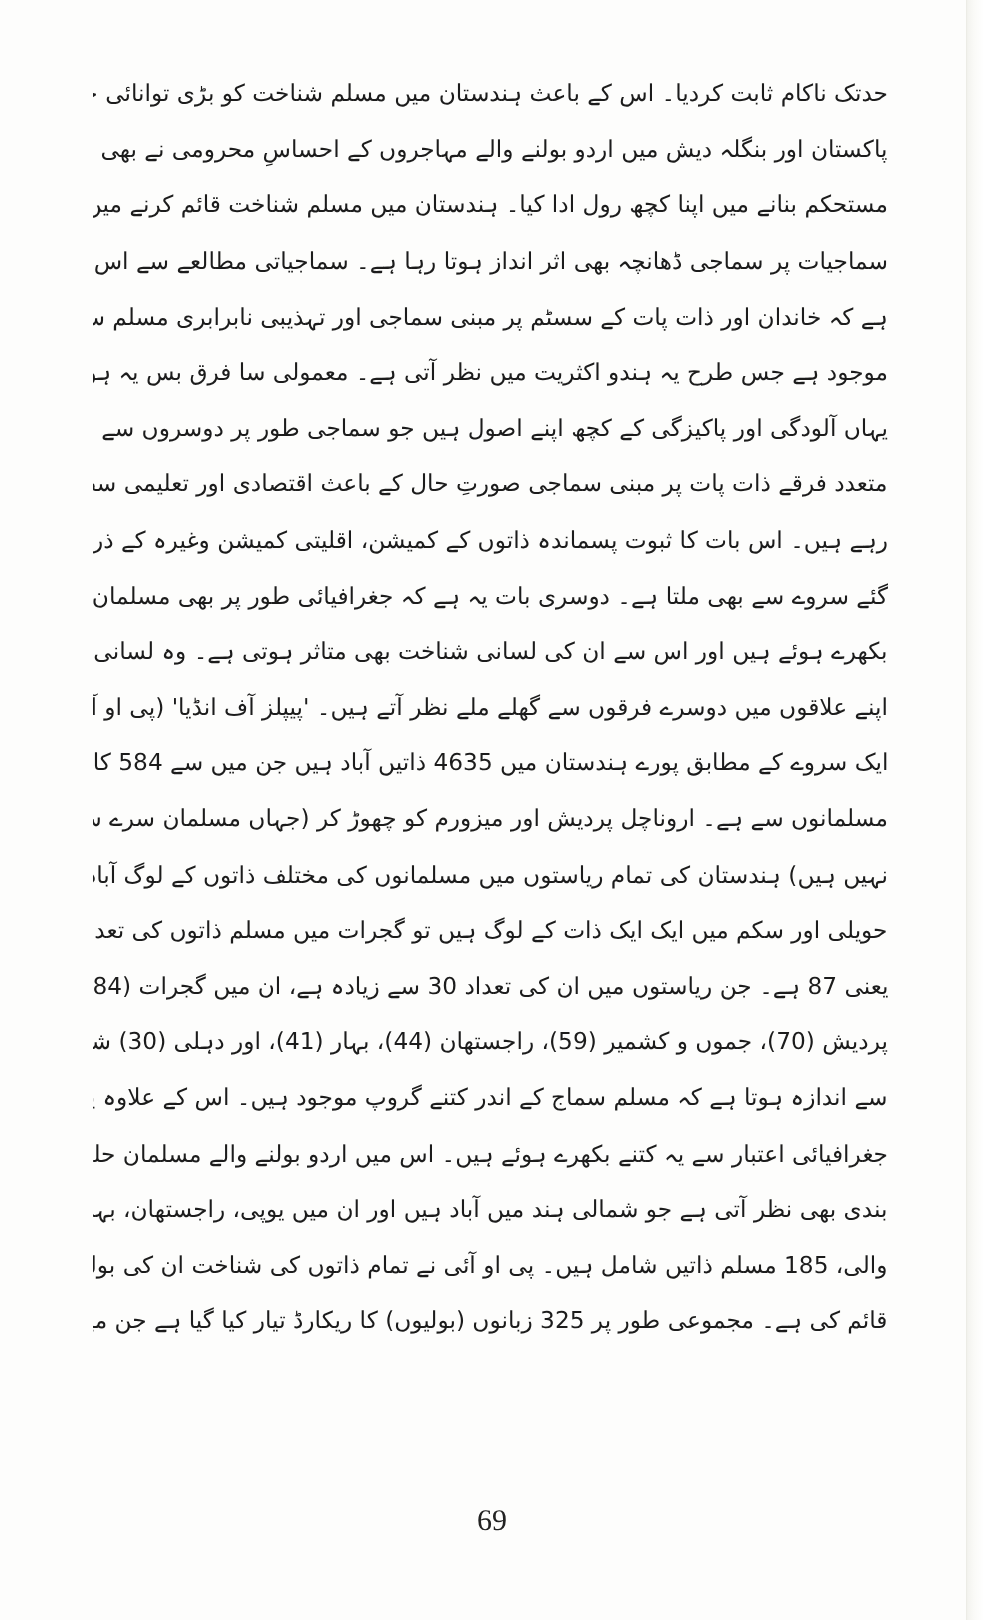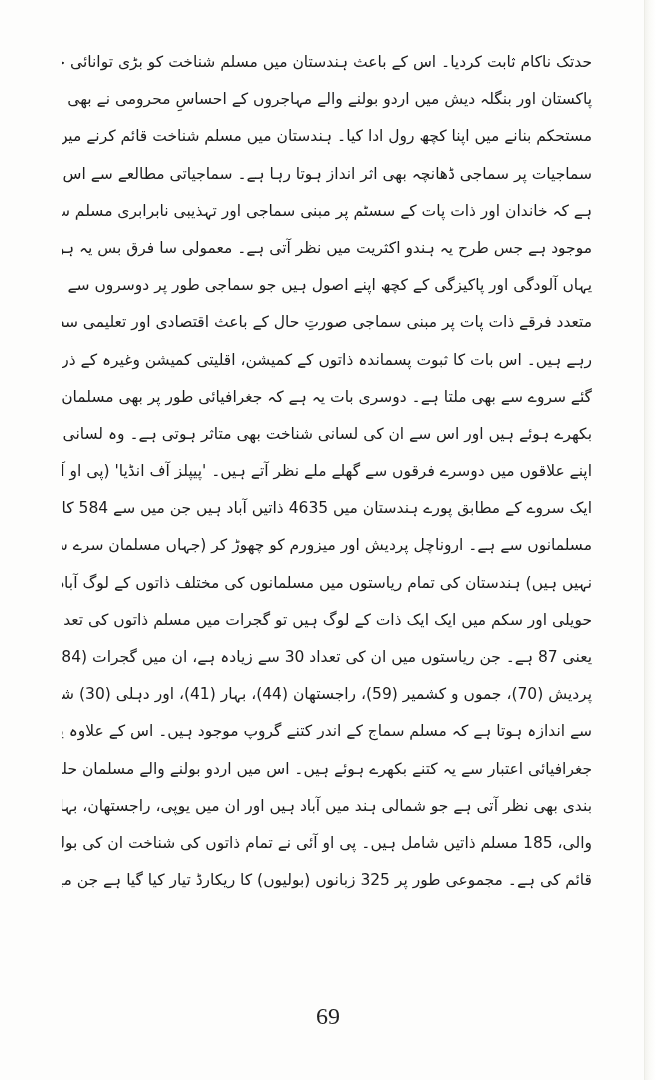--- a/index.html
+++ b/index.html
@@ -54,21 +54,21 @@
     text-align-last: right;
     padding-left: 10px;
   }
   .page-number {
     position: absolute;
     top: 1003px;
     left: 0;
     width: 656px;
     text-align: center;
     font-family: "Liberation Serif", "DejaVu Serif", serif;
-    font-size: 24px;
+    font-size: 20px;
     color: #222;
   }
 </style>
 </head>
 <body>
 
 <div class="page">
   <div class="right-edge"></div>
 
   <div class="text-block">

